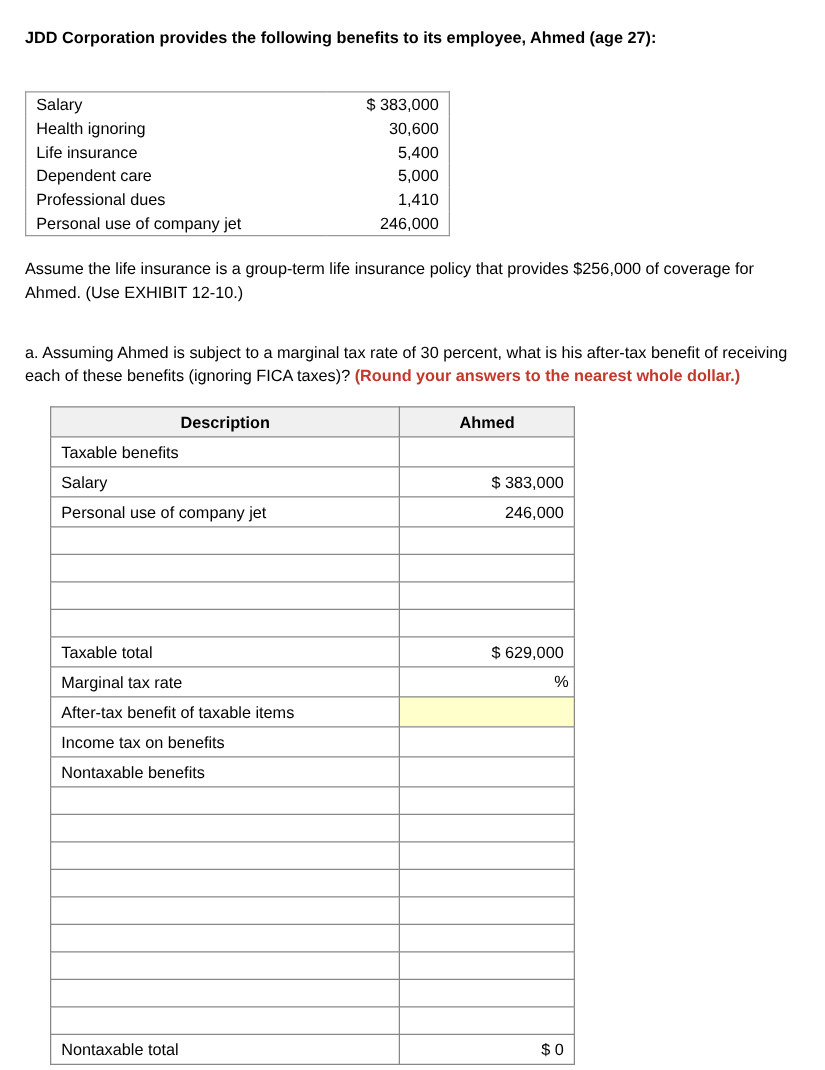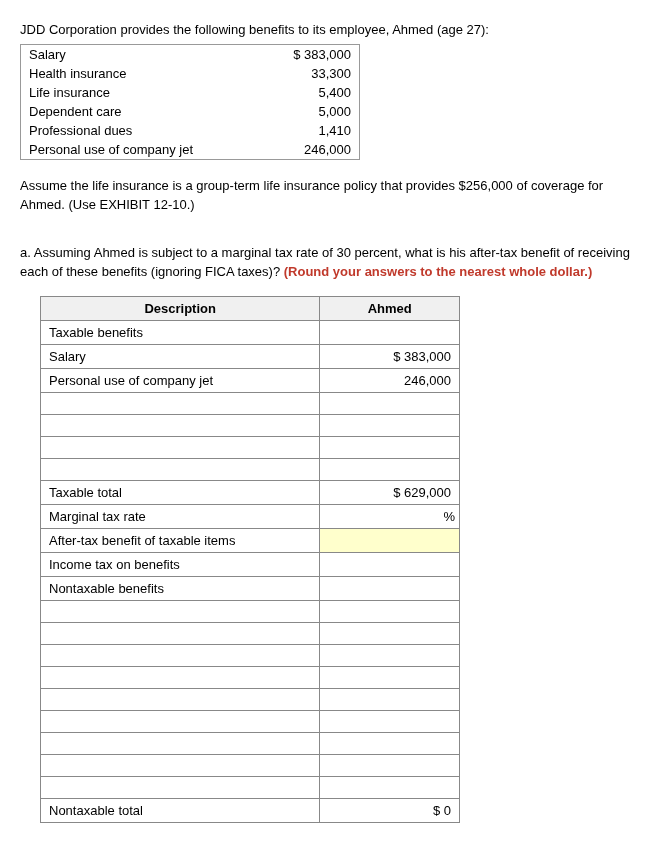--- a/index.html
+++ b/index.html
@@ -5,22 +5,23 @@
     * { box-sizing: border-box; margin: 0; padding: 0; }
     body {
       font-family: Arial, sans-serif;
       font-size: 13px;
       background: #fff;
       color: #000;
       padding: 20px;
       width: 660px;
     }
     .intro {
-      margin-bottom: 4px;
+      margin-bottom: 33px;
       line-height: 1.5;
+      font-weight: bold;
     }
     .benefits-table {
       border: 1px solid #999;
       width: 340px;
       margin-bottom: 16px;
       border-collapse: collapse;
     }
     .benefits-table td {
       padding: 2px 8px;
       font-size: 13px;
@@ -68,22 +69,22 @@
 
 <p class="intro">JDD Corporation provides the following benefits to its employee, Ahmed (age 27):</p>
 
 <table class="benefits-table">
   <tbody id="benefits-body">
       <tr>
         <td>Salary</td>
         <td>$ 383,000</td>
       </tr>
       <tr>
-        <td>Health insurance</td>
-        <td>33,300</td>
+        <td>Health ignoring</td>
+        <td>30,600</td>
       </tr>
       <tr>
         <td>Life insurance</td>
         <td>5,400</td>
       </tr>
       <tr>
         <td>Dependent care</td>
         <td>5,000</td>
       </tr>
       <tr>

